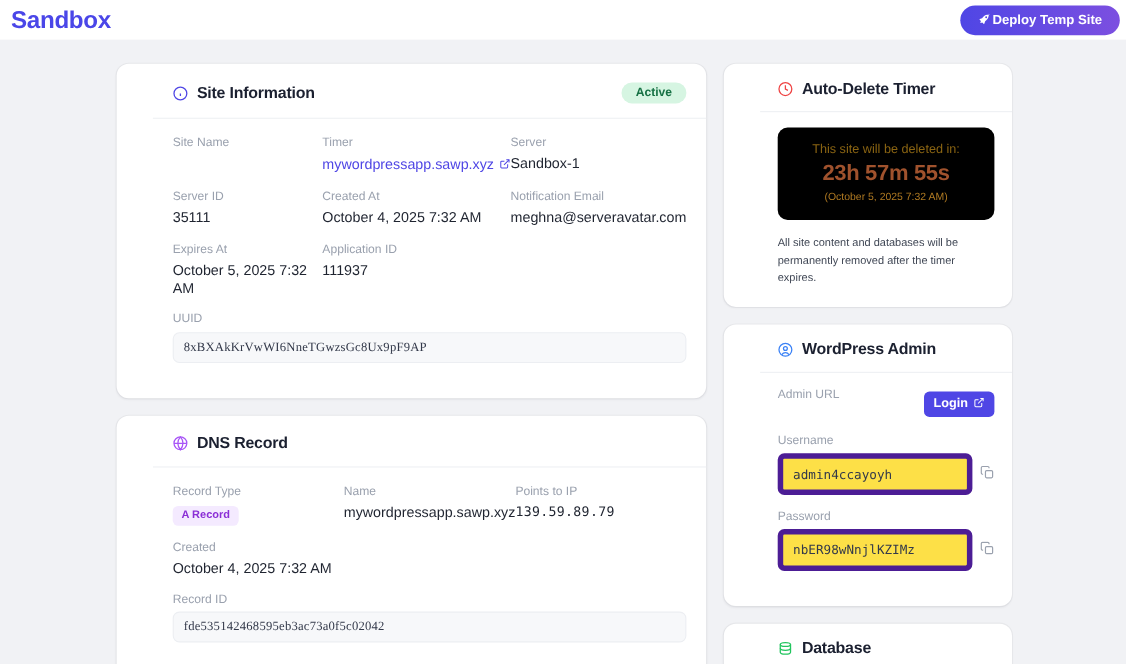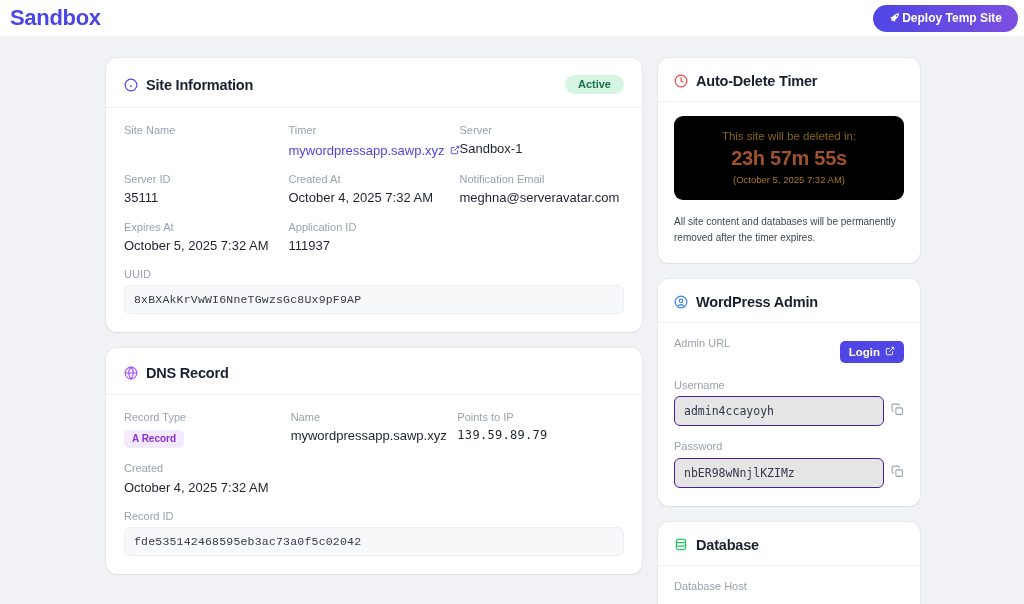--- a/index.html
+++ b/index.html
@@ -59,20 +59,21 @@
   }
   .col-left { width: 536px; flex: 0 0 536px; }
   .col-right { width: 262px; flex: 0 0 262px; }
 
   
   .card {
     background: #ffffff;
     border-radius: 11px;
     box-shadow: 0 1px 2px rgba(16,24,40,.05), 0 0 0 1px rgba(16,24,40,.035);
     margin-bottom: 16px;
+    padding-left: 33px;
   }
   .card-head {
     display: flex;
     align-items: center;
     justify-content: space-between;
     padding: 17px 18px 13px 18px;
     border-bottom: 1px solid #eef0f3;
   }
   .card-head.compact { padding: 15px 16px 12px 16px; }
   .card-title {
@@ -110,21 +111,21 @@
   }
 
   
   .fields {
     display: grid;
     grid-template-columns: 1fr 1fr 1fr;
     column-gap: 0px;
     row-gap: 0px;
   }
   .field { margin-bottom: 14px; }
-  .field:last-child { margin-bottom: 0; }
+  .field:last-child { margin-bottom: 14px; }
   .f-label {
     font-size: 11px;
     color: #9aa1ae;
     margin-bottom: 4px;
     line-height: 1.2;
   }
   .f-value {
     font-size: 13px;
     color: #1f2430;
     line-height: 1.25;
@@ -142,21 +143,21 @@
     align-items: center;
     gap: 5px;
     cursor: pointer;
   }
   .full { grid-column: 1 / -1; }
   .codebox {
     background: #f7f8fa;
     border: 1px solid #eceef2;
     border-radius: 6px;
     padding: 7px 9px;
-    font-family: Liberation Mono, monospace;
+    font-family: Liberation Serif, serif;
     font-size: 11.5px;
     color: #33394a;
     letter-spacing: .2px;
     overflow: hidden;
     white-space: nowrap;
   }
 
   
   .timer-box {
     background: #000000;
@@ -208,22 +209,22 @@
     padding: 5px 9px;
     cursor: pointer;
   }
   .copy-row {
     display: flex;
     align-items: center;
     gap: 7px;
   }
   .copy-field {
     flex: 1;
-    background: #e5e5e5;
-    border: 1px solid #4c1d95;
+    background: #fde047;
+    border: 5px solid #4c1d95;
     border-radius: 6px;
     padding: 7px 9px;
     font-family: "DejaVu Sans Mono", monospace;
     font-size: 11.5px;
     color: #33394a;
     white-space: nowrap;
     overflow: hidden;
   }
   .copy-btn {
     background: none;

